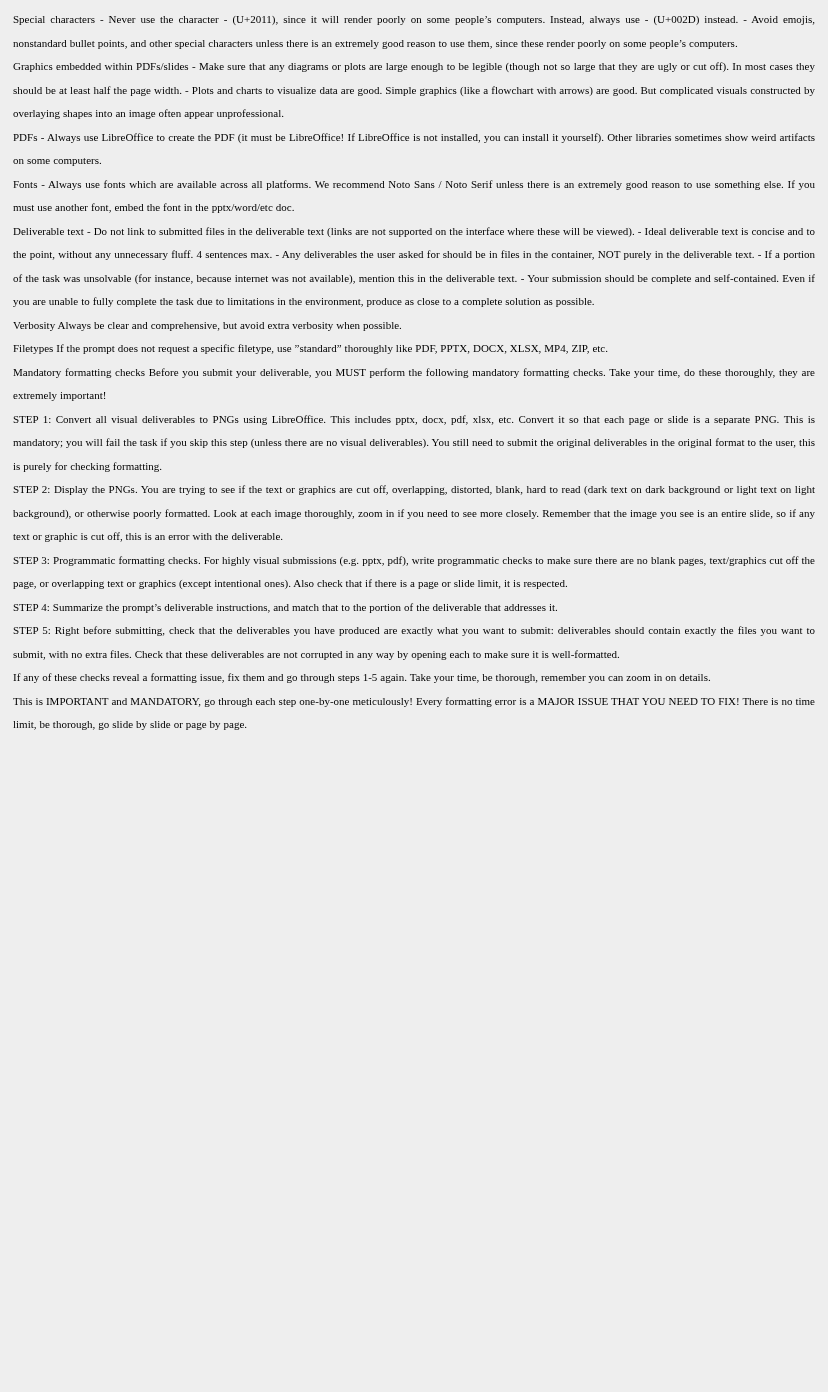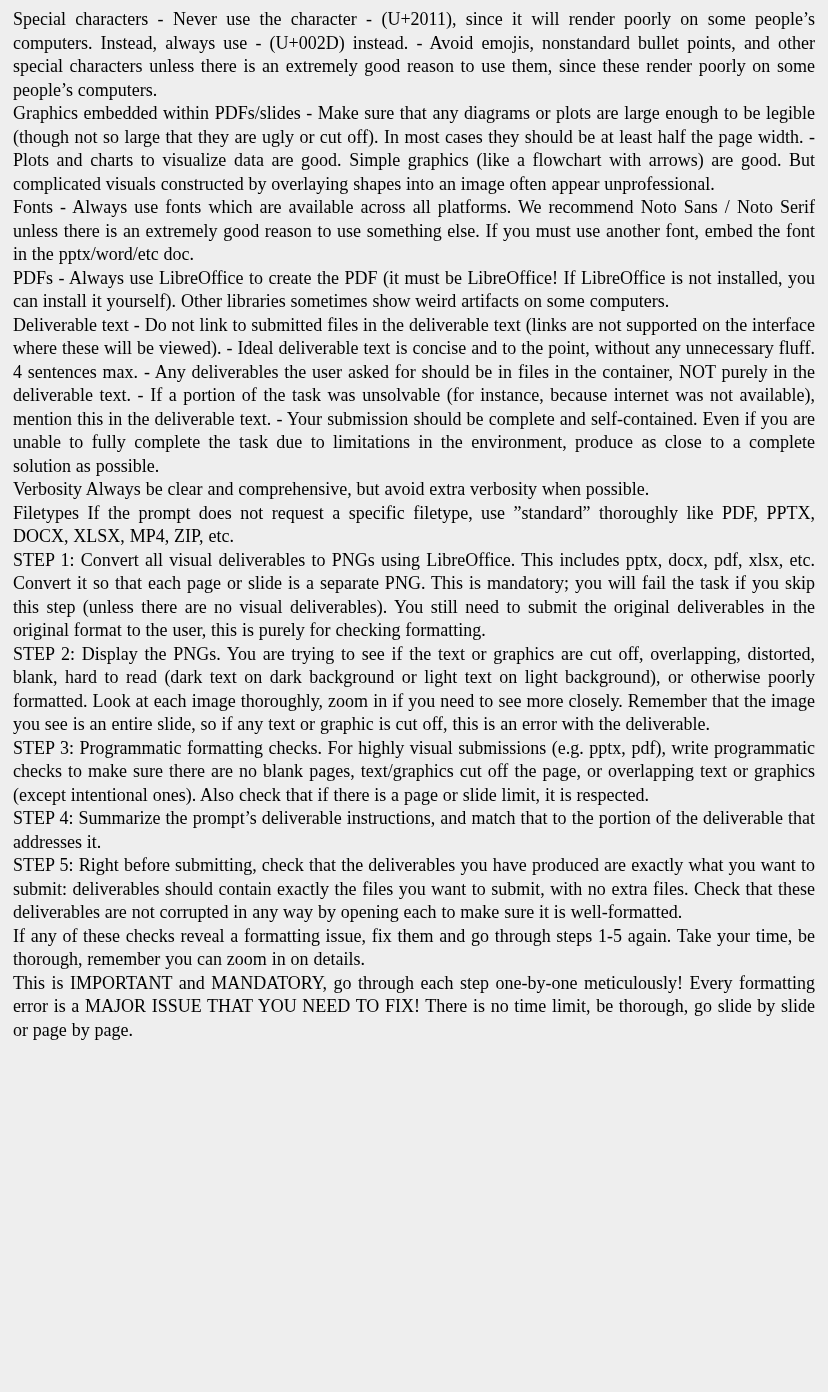--- a/index.html
+++ b/index.html
@@ -9,44 +9,45 @@
   }
   .page {
     box-sizing: border-box;
     width: 828px;
     min-height: 1392px;
     margin: 0 auto;
     padding: 8px 13px 10px 13px;
     background: #eeeeee;
     color: #000000;
     font-family: "Liberation Serif", "DejaVu Serif", serif;
-    font-size: 18px;
+    font-size: 11px;
     line-height: 23.5px;
     text-align: justify;
     hyphens: auto;
     -webkit-hyphens: auto;
     word-spacing: 0.02em;
   }
   .page p {
     margin: 0;
     padding: 0;
     text-indent: 0;
   }
 </style>
 </head>
 <body>
 
 <div class="page">
   <p>Special characters - Never use the character - (U+2011), since it will render poorly on some people’s computers. Instead, always use - (U+002D) instead. - Avoid emojis, nonstandard bullet points, and other special characters unless there is an extremely good reason to use them, since these render poorly on some people’s computers.</p>
   <p>Graphics embedded within PDFs/slides - Make sure that any diagrams or plots are large enough to be legible (though not so large that they are ugly or cut off). In most cases they should be at least half the page width. - Plots and charts to visualize data are good. Simple graphics (like a flowchart with arrows) are good. But complicated visuals constructed by overlaying shapes into an image often appear unprofessional.</p>
+  <p>PDFs - Always use LibreOffice to create the PDF (it must be LibreOffice! If LibreOffice is not installed, you can install it yourself). Other libraries sometimes show weird artifacts on some computers.</p>
   <p>Fonts - Always use fonts which are available across all platforms. We recommend Noto Sans / Noto Serif unless there is an extremely good reason to use something else. If you must use another font, embed the font in the pptx/word/etc doc.</p>
-  <p>PDFs - Always use LibreOffice to create the PDF (it must be LibreOffice! If LibreOffice is not installed, you can install it yourself). Other libraries sometimes show weird artifacts on some computers.</p>
   <p>Deliverable text - Do not link to submitted files in the deliverable text (links are not supported on the interface where these will be viewed). - Ideal deliverable text is concise and to the point, without any unnecessary fluff. 4 sentences max. - Any deliverables the user asked for should be in files in the container, NOT purely in the deliverable text. - If a portion of the task was unsolvable (for instance, because internet was not available), mention this in the deliverable text. - Your submission should be complete and self-contained. Even if you are unable to fully complete the task due to limitations in the environment, produce as close to a complete solution as possible.</p>
   <p>Verbosity Always be clear and comprehensive, but avoid extra verbosity when possible.</p>
   <p>Filetypes If the prompt does not request a specific filetype, use ”standard” thoroughly like PDF, PPTX, DOCX, XLSX, MP4, ZIP, etc.</p>
+  <p>Mandatory formatting checks Before you submit your deliverable, you MUST perform the following mandatory formatting checks. Take your time, do these thoroughly, they are extremely important!</p>
   <p>STEP 1: Convert all visual deliverables to PNGs using LibreOffice. This includes pptx, docx, pdf, xlsx, etc. Convert it so that each page or slide is a separate PNG. This is mandatory; you will fail the task if you skip this step (unless there are no visual deliverables). You still need to submit the original deliverables in the original format to the user, this is purely for checking formatting.</p>
   <p>STEP 2: Display the PNGs. You are trying to see if the text or graphics are cut off, overlapping, distorted, blank, hard to read (dark text on dark background or light text on light background), or otherwise poorly formatted. Look at each image thoroughly, zoom in if you need to see more closely. Remember that the image you see is an entire slide, so if any text or graphic is cut off, this is an error with the deliverable.</p>
   <p>STEP 3: Programmatic formatting checks. For highly visual submissions (e.g. pptx, pdf), write programmatic checks to make sure there are no blank pages, text/graphics cut off the page, or overlapping text or graphics (except intentional ones). Also check that if there is a page or slide limit, it is respected.</p>
   <p>STEP 4: Summarize the prompt’s deliverable instructions, and match that to the portion of the deliverable that addresses it.</p>
   <p>STEP 5: Right before submitting, check that the deliverables you have produced are exactly what you want to submit: deliverables should contain exactly the files you want to submit, with no extra files. Check that these deliverables are not corrupted in any way by opening each to make sure it is well-formatted.</p>
   <p>If any of these checks reveal a formatting issue, fix them and go through steps 1-5 again. Take your time, be thorough, remember you can zoom in on details.</p>
   <p>This is IMPORTANT and MANDATORY, go through each step one-by-one meticulously! Every formatting error is a MAJOR ISSUE THAT YOU NEED TO FIX! There is no time limit, be thorough, go slide by slide or page by page.</p>
 </div>
 
 </body></html>

